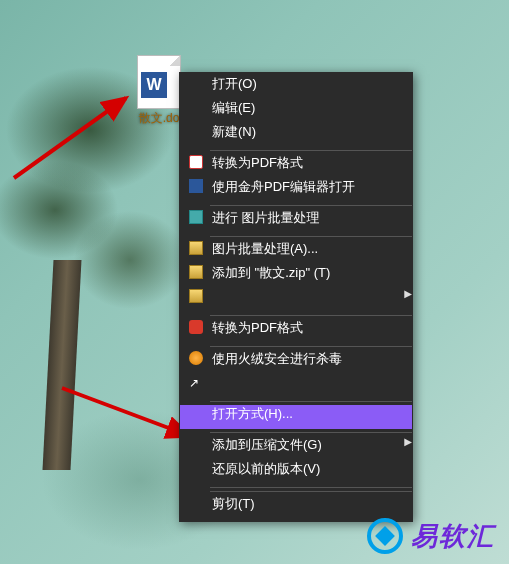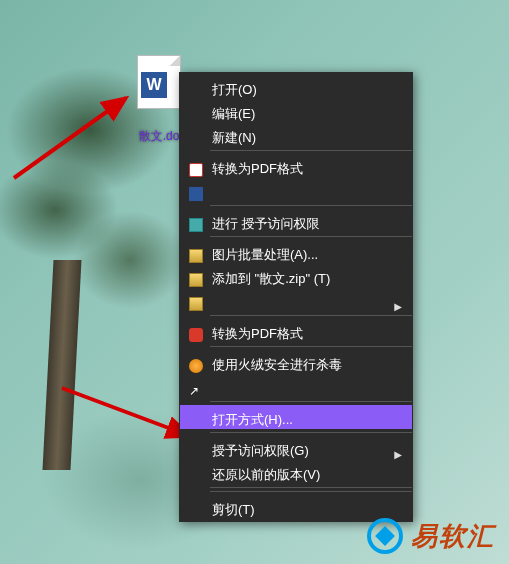--- a/index.html
+++ b/index.html
@@ -20,21 +20,21 @@
       radial-gradient(ellipse 140px 100px at 140px 480px, rgba(80,130,110,.4), transparent 70%);
   }
   .trunk {
     position:absolute; left:48px; top:260px; width:28px; height:210px;
     background:linear-gradient(90deg,#3f3a2f,#6a5f4a,#3f3a2f);
     transform:skewX(-3deg);
   }
   .watermark {
     position: absolute; right: 14px; bottom: 10px;
     display: flex; align-items: center; gap: 8px;
-    color: #c2410c; font-size: 26px; font-weight: 700;
+    color: #6d28d9; font-size: 26px; font-weight: 700;
     font-style: italic; letter-spacing: 2px;
   }
   .wm-icon {
     width: 36px; height: 36px; border-radius: 50%;
     border: 4px solid #00a0e9; position: relative;
     display:flex;align-items:center;justify-content:center;
   }
   .wm-icon::before{
     content:""; width:14px;height:14px;background:#00a0e9;
     transform:rotate(45deg);
@@ -50,35 +50,35 @@
   .file-icon .page::before{
     content:"";position:absolute;top:0;right:0;width:10px;height:10px;
     background:linear-gradient(135deg,#fff 49%,#d5d5d5 50%);
   }
   .file-icon .w {
     position:absolute;left:3px;top:16px;width:26px;height:26px;
     background:#2b579a;color:#fff;font-weight:700;font-size:16px;
     display:flex;align-items:center;justify-content:center;
   }
   .file-icon .label{
-    margin-top:19px;color:#6d28d9;font-size:12px;
+    margin-top:1px;color:#a16207;font-size:12px;
     text-shadow:0 0 3px rgba(0,0,0,.7);
     white-space:nowrap;
   }
   .arrow{position:absolute;pointer-events:none}
   .arrow svg{overflow:visible}
   .context-menu {
     position: absolute; left: 179px; top: 72px;
     width: 234px; background: #2b2b2b; color: #fff;
     box-shadow: 2px 2px 10px rgba(0,0,0,.5);
     padding: 3px 1px;
   }
   .menu-item {
-    display: flex; align-items: flex-end;
-    height: 24px; padding: 0 10px 0 6px;
+    display: flex; align-items: flex-start;
+    height: 24px; padding: 0 0 0 6px;
     cursor: default; position:relative;
   }
   .menu-item:hover, .menu-item.highlight { background: #8b5cf6; }
   .mi-icon{width:20px;height:16px;display:flex;align-items:center;justify-content:center;margin-right:6px;flex-shrink:0}
   .mi-label{flex:1;white-space:nowrap;overflow:hidden}
   .mi-arrow{margin-left:auto;font-size:10px;color:#ddd}
   .sep{height:1px;background:#555;margin:3px 0 3px 30px}
   
   .ic{width:14px;height:14px;display:block}
   .ic-pdf{background:#fff;border:1px solid #c33;border-radius:2px}
@@ -142,27 +142,28 @@
     <div class="menu-item">
       <span class="mi-icon">
         <span class="ic ic-pdf"></span>
       </span>
       <span class="mi-label">转换为PDF格式</span>
     </div>
     <div class="menu-item">
       <span class="mi-icon">
         <span class="ic ic-pdfed"></span>
       </span>
+      <span class="mi-label">使用金舟PDF编辑器打开</span>
     </div>
     <div class="sep"></div>
     <div class="menu-item">
       <span class="mi-icon">
         <span class="ic ic-img"></span>
       </span>
-      <span class="mi-label">进行 授予访问权限</span>
+      <span class="mi-label">进行 图片批量处理</span>
     </div>
     <div class="sep"></div>
     <div class="menu-item">
       <span class="mi-icon">
         <span class="ic ic-zip"></span>
       </span>
       <span class="mi-label">图片批量处理(A)...</span>
     </div>
     <div class="menu-item">
       <span class="mi-icon">
@@ -196,21 +197,21 @@
       </span>
     </div>
     <div class="sep"></div>
     <div class="menu-item highlight">
       <span class="mi-icon"></span>
       <span class="mi-label">打开方式(H)...</span>
     </div>
     <div class="sep"></div>
     <div class="menu-item">
       <span class="mi-icon"></span>
-      <span class="mi-label">授予访问权限(G)</span>
+      <span class="mi-label">添加到压缩文件(G)</span>
       <span class="mi-arrow">▶</span>
     </div>
     <div class="menu-item">
       <span class="mi-icon"></span>
       <span class="mi-label">还原以前的版本(V)</span>
     </div>
     <div class="sep"></div>
     <div class="sep"></div>
     <div class="menu-item">
       <span class="mi-icon"></span>

